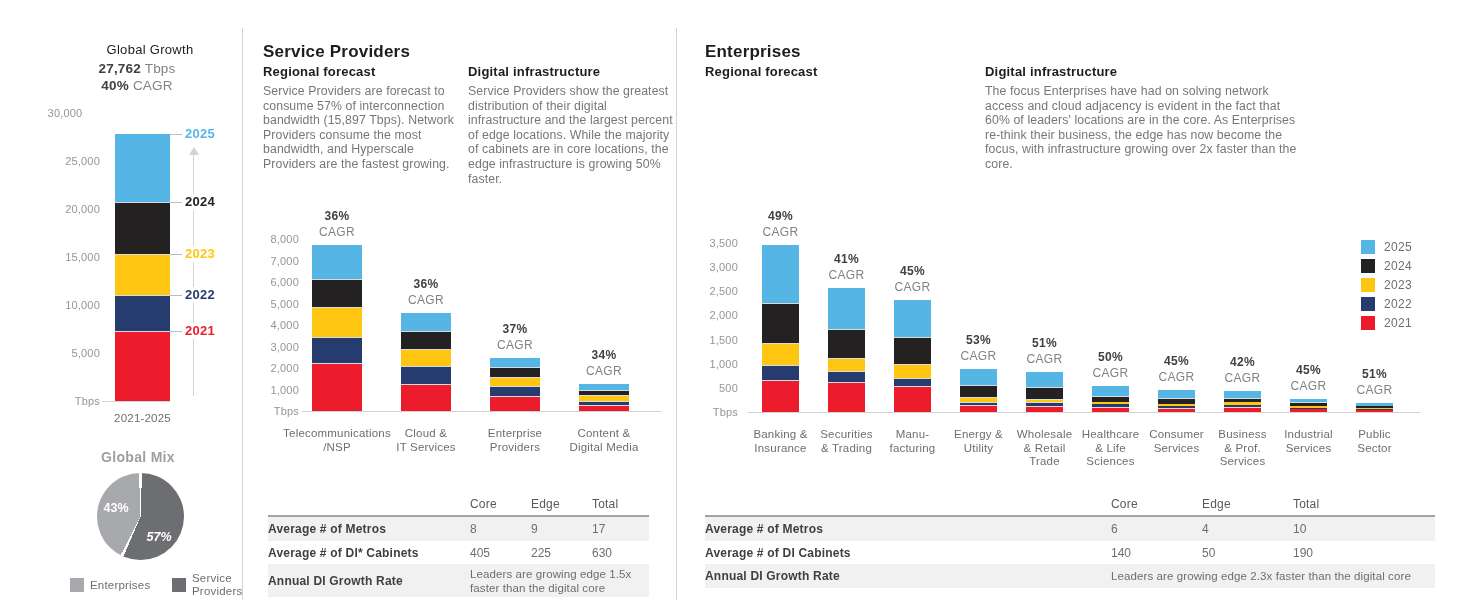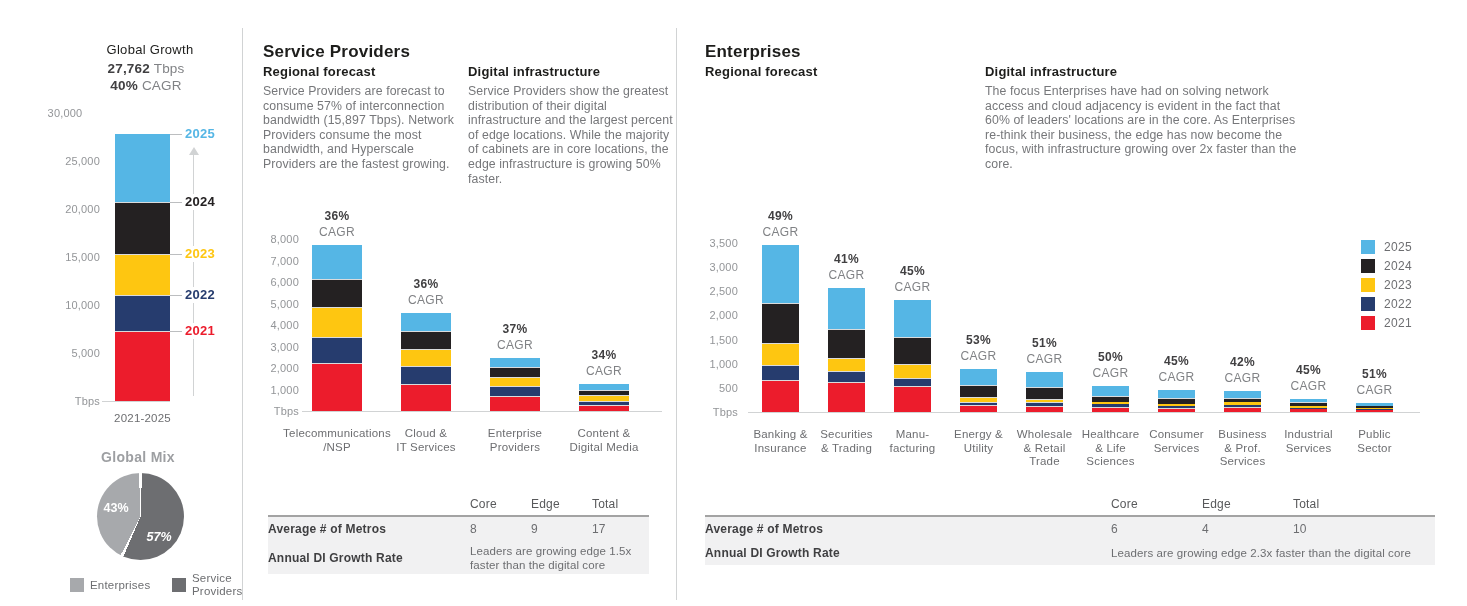--- a/index.html
+++ b/index.html
@@ -2,21 +2,21 @@
 <html><head>
 <meta charset="utf-8">
 <style>
   html,body{margin:0;padding:0;background:#fff;}
   .canvas{position:relative;width:1467px;height:606px;background:#fff;
           font-family:"Liberation Sans",sans-serif;overflow:hidden;}
   .abs{position:absolute;}
   .sec-h{position:absolute;top:31px;font-size:17px;font-weight:700;color:#1d1d1b;letter-spacing:.2px;}
   .g-title{position:absolute;left:50px;top:33px;width:200px;text-align:center;
            font-size:13px;font-weight:400;color:#1d1d1b;letter-spacing:.3px;}
-  .stats{position:absolute;left:46px;top:60px;width:200px;text-align:center;
+  .stats{position:absolute;left:37px;top:60px;width:200px;text-align:center;
          font-size:13.5px;line-height:17px;letter-spacing:.2px;}
   .stat-b{font-weight:700;color:#414042;}
   .stat-g{color:#808285;}
   .col{position:absolute;top:64px;}
   .col h3{font-size:13px;font-weight:700;color:#1d1d1b;margin:0 0 5px;letter-spacing:.2px;}
   .col p{font-size:12.3px;line-height:14.6px;color:#76777a;margin:0;letter-spacing:.1px;}
   .divider{position:absolute;top:28px;width:1px;height:572px;background:#d1d3d4;}
   .overlay{position:absolute;left:0;top:0;width:1467px;height:606px;pointer-events:none;}
   .ytick{position:absolute;font-size:11px;color:#939598;text-align:right;height:14px;line-height:14px;letter-spacing:.2px;}
   .axisline{position:absolute;height:1px;background:#d1d3d4;}
@@ -195,20 +195,26 @@
       <div>Edge</div>
       <div>Total</div>
     </div>
     <div class="t-body">
         <div class="t-row t-r shade" style="grid-template-columns: 202px 61px 61px 57px; height: 24px;">
           <div class="t-label">Average # of Metros</div>
           <div class="t-val">8</div>
           <div class="t-val">9</div>
           <div class="t-val">17</div>
         </div>
+        <div class="t-row t-r" style="grid-template-columns: 202px 61px 61px 57px; height: 23px;">
+          <div class="t-label">Average # of DI* Cabinets</div>
+          <div class="t-val">405</div>
+          <div class="t-val">225</div>
+          <div class="t-val">630</div>
+        </div>
         <div class="t-row t-r shade" style="grid-template-columns: 202px 61px 61px 57px; height: 33px;">
           <div class="t-label">Annual DI Growth Rate</div>
           <div class="t-note">Leaders are growing edge 1.5x faster than the digital core</div>
         </div>
       </div>
   </div>
 
   <h1 class="sec-h" style="left:705px;">Enterprises</h1>
   <div class="col" style="left:705px;width:278px;">
     <h3>Regional forecast</h3>
@@ -391,20 +397,26 @@
       <div>Edge</div>
       <div>Total</div>
     </div>
     <div class="t-body">
         <div class="t-row t-r shade" style="grid-template-columns: 406px 91px 91px 142px; height: 24px;">
           <div class="t-label">Average # of Metros</div>
           <div class="t-val">6</div>
           <div class="t-val">4</div>
           <div class="t-val">10</div>
         </div>
+        <div class="t-row t-r" style="grid-template-columns: 406px 91px 91px 142px; height: 23px;">
+          <div class="t-label">Average # of DI Cabinets</div>
+          <div class="t-val">140</div>
+          <div class="t-val">50</div>
+          <div class="t-val">190</div>
+        </div>
         <div class="t-row t-r shade" style="grid-template-columns: 406px 91px 91px 142px; height: 24px;">
           <div class="t-label">Annual DI Growth Rate</div>
           <div class="t-note nowrap">Leaders are growing edge 2.3x faster than the digital core</div>
         </div>
       </div>
   </div>
 
 </div>
 
 </body></html>

